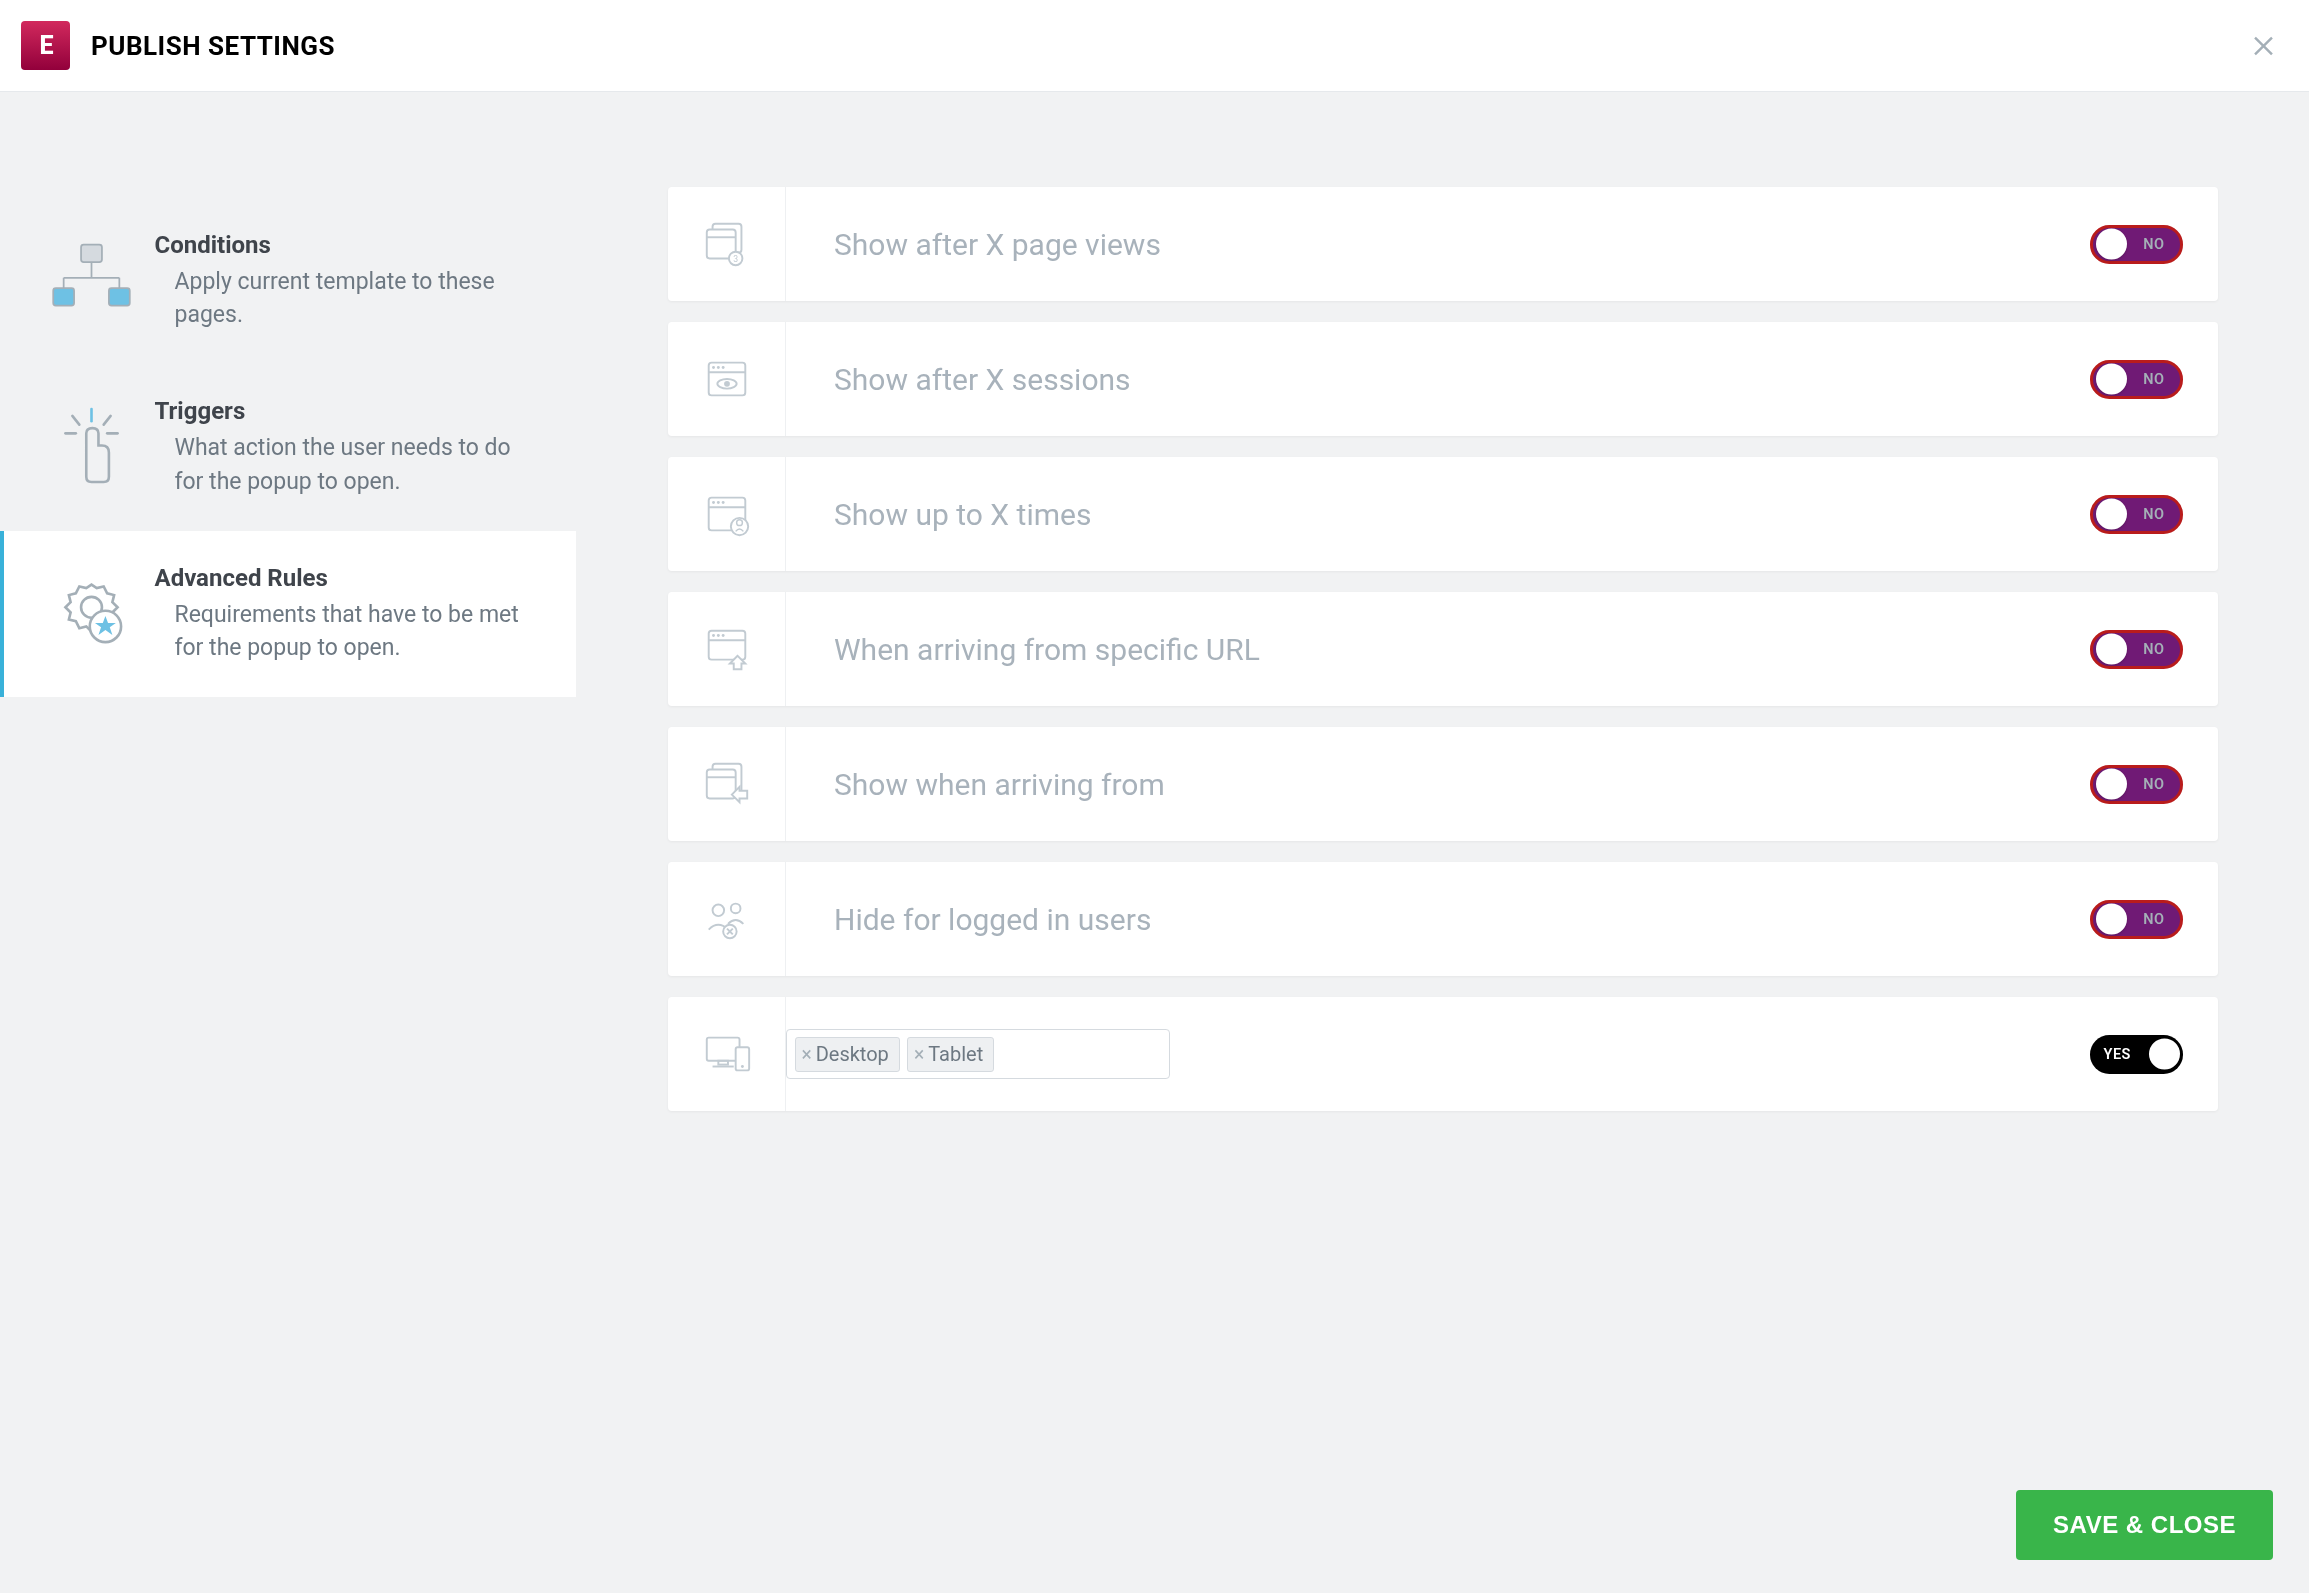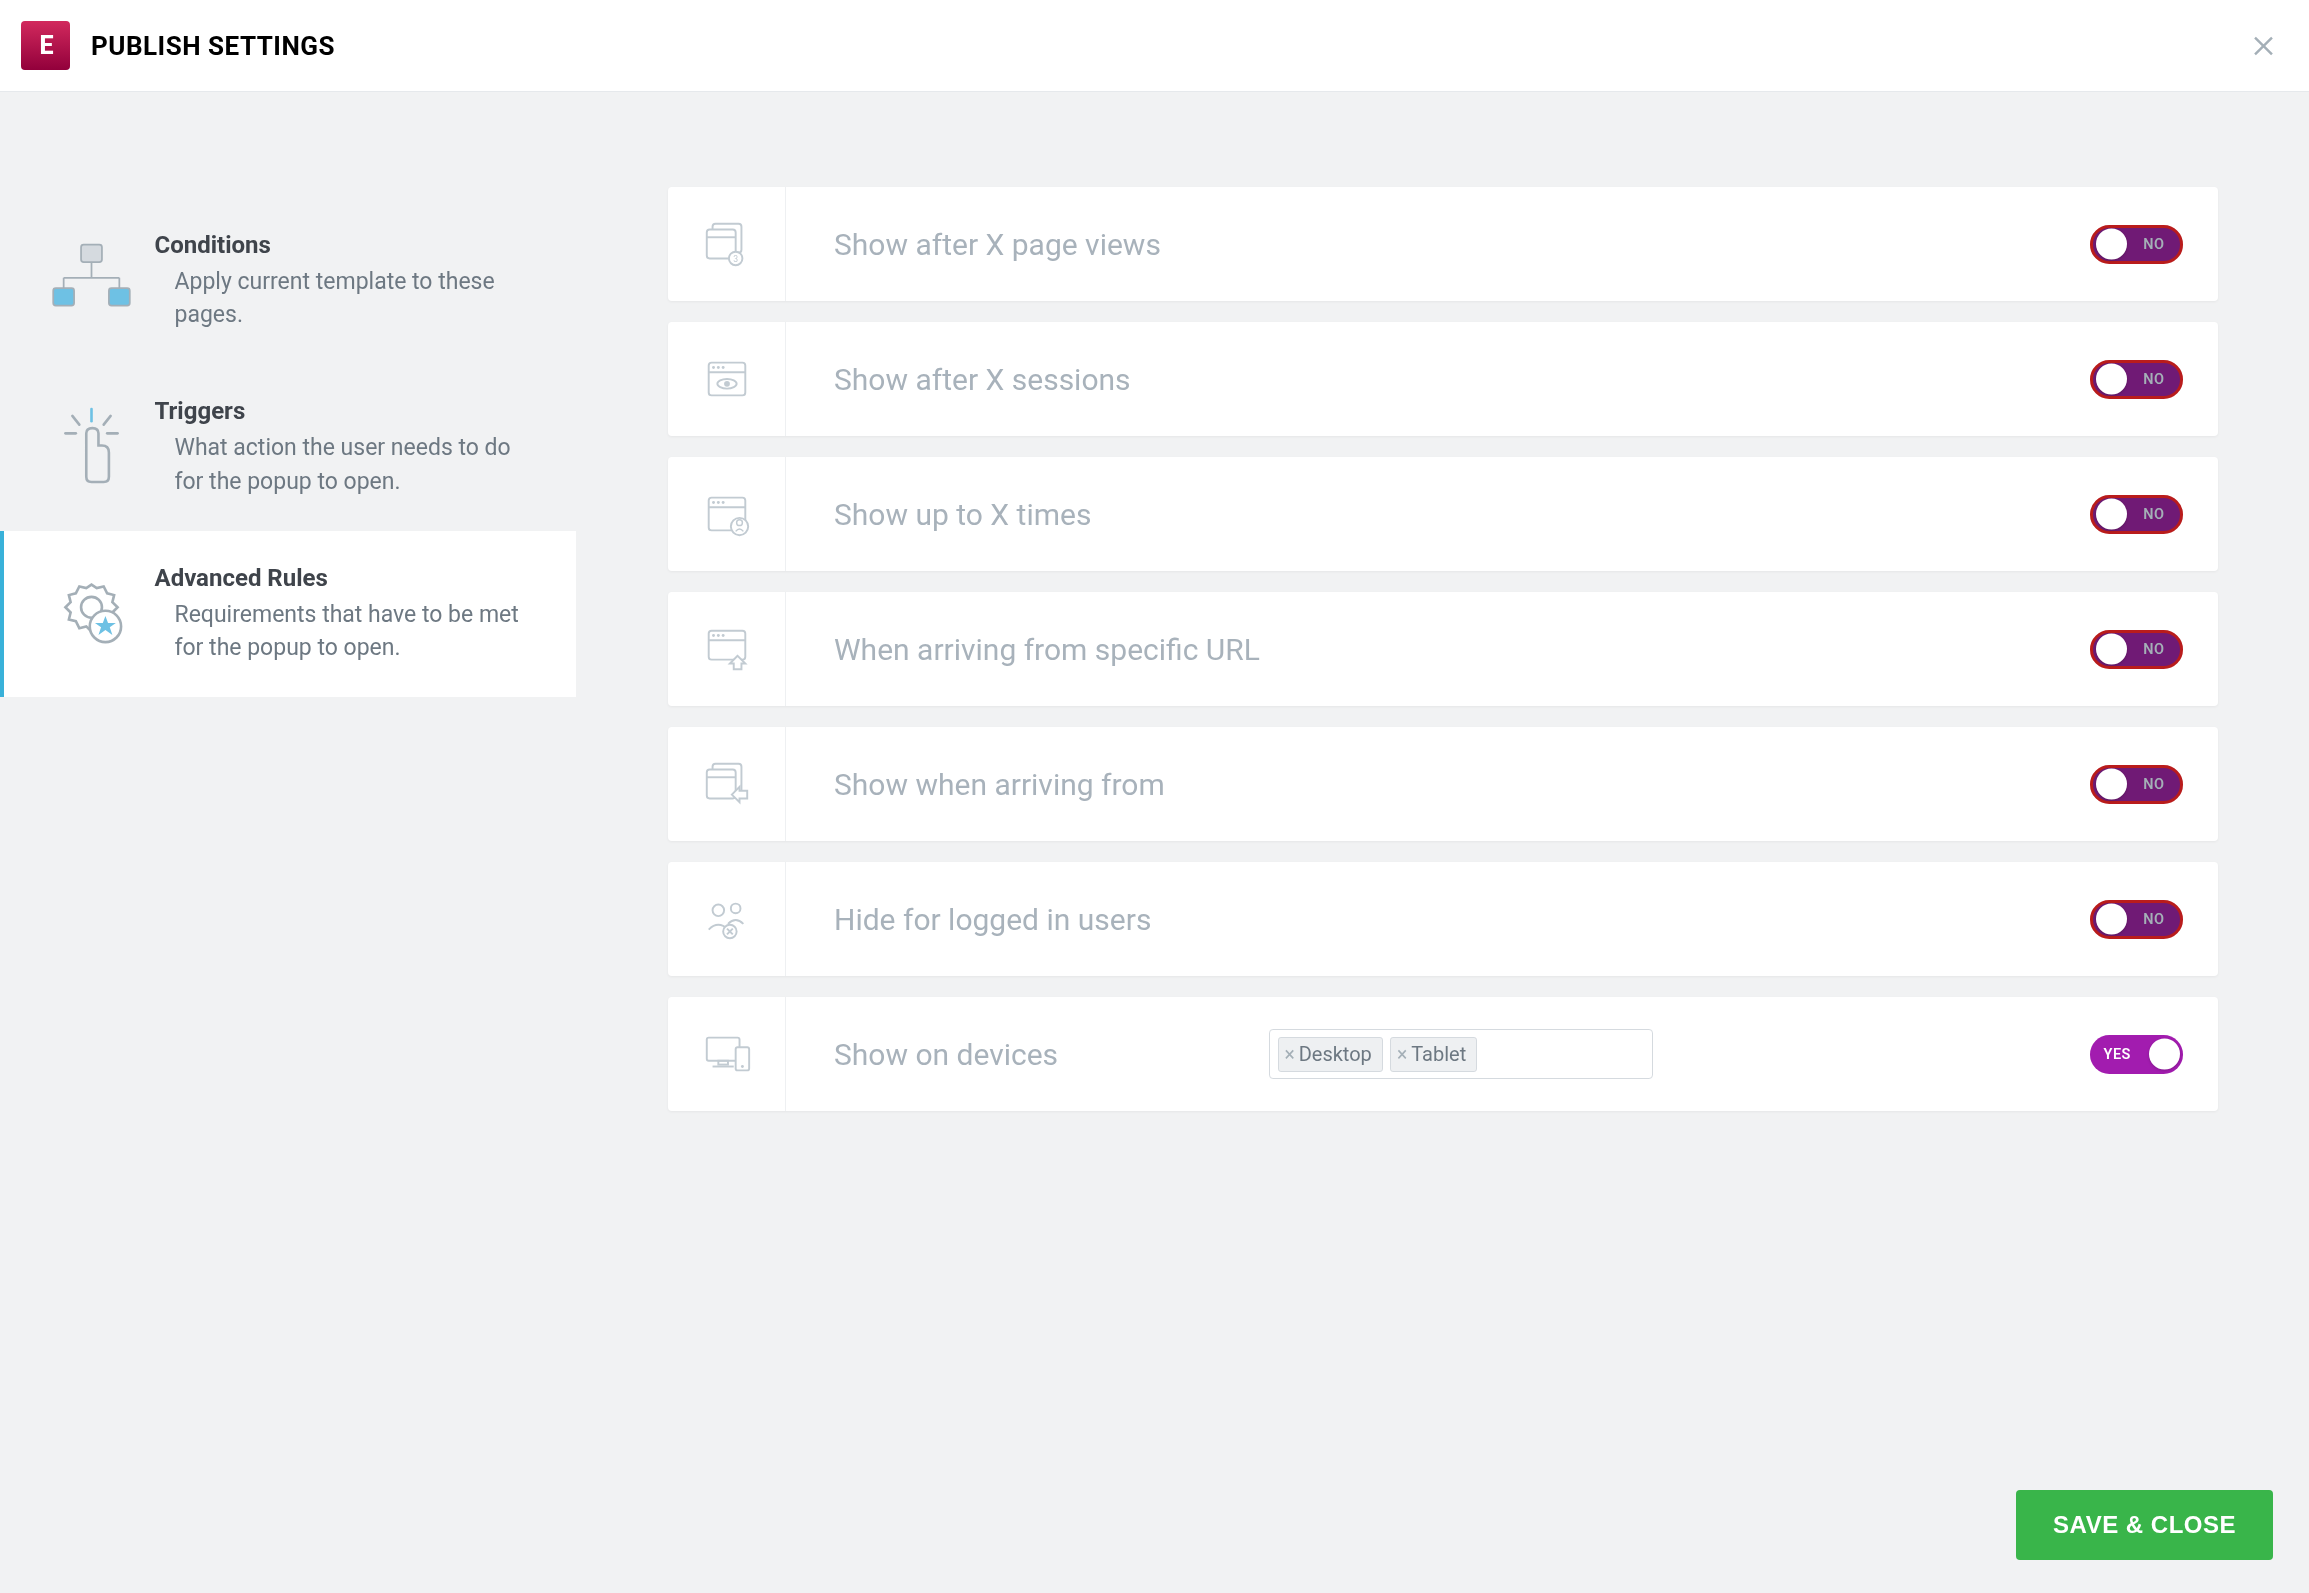--- a/index.html
+++ b/index.html
@@ -196,21 +196,21 @@
   height: 39px;
   border-radius: 19.3px;
   position: relative;
   cursor: pointer;
 }
 .toggle.off {
   background: #701a75;
   border: 3px solid #b91c1c;
 }
 .toggle.on {
-  background: #a21caf;
+  background: #000000;
 }
 .toggle-handle {
   width: 31px;
   height: 31px;
   background: #fff;
   border-radius: 50%;
   position: absolute;
   top: 50%;
   transform: translateY(-50%);
   box-shadow: 0 1px 2.9px rgba(0,0,0,0.2);
@@ -443,21 +443,20 @@
     <div class="rule">
       <div class="rule-icon-cell">
         <svg viewBox="0 0 54 54">
           <rect x="6" y="10" width="34" height="24" rx="2" fill="none" stroke="#c2cbd2" stroke-width="2"></rect>
           <rect x="18" y="34" width="10" height="4" fill="none" stroke="#c2cbd2" stroke-width="2"></rect>
           <line x1="12" y1="40" x2="34" y2="40" stroke="#c2cbd2" stroke-width="2"></line>
           <rect x="36" y="20" width="14" height="24" rx="2" fill="#fff" stroke="#c2cbd2" stroke-width="2"></rect>
           <circle cx="43" cy="40" r="1.5" fill="#c2cbd2"></circle>
         </svg>
       </div>
-      <div class="rule-label" style="flex:0 0 auto; width:483px;">Show on devices</div>
       <div class="rule-extra" style="flex:1;">
         <div class="tags-input">
           <div class="tag">
             <span class="tag-x">×</span>
             <span>Desktop</span>
           </div>
           <div class="tag">
             <span class="tag-x">×</span>
             <span>Tablet</span>
           </div>

